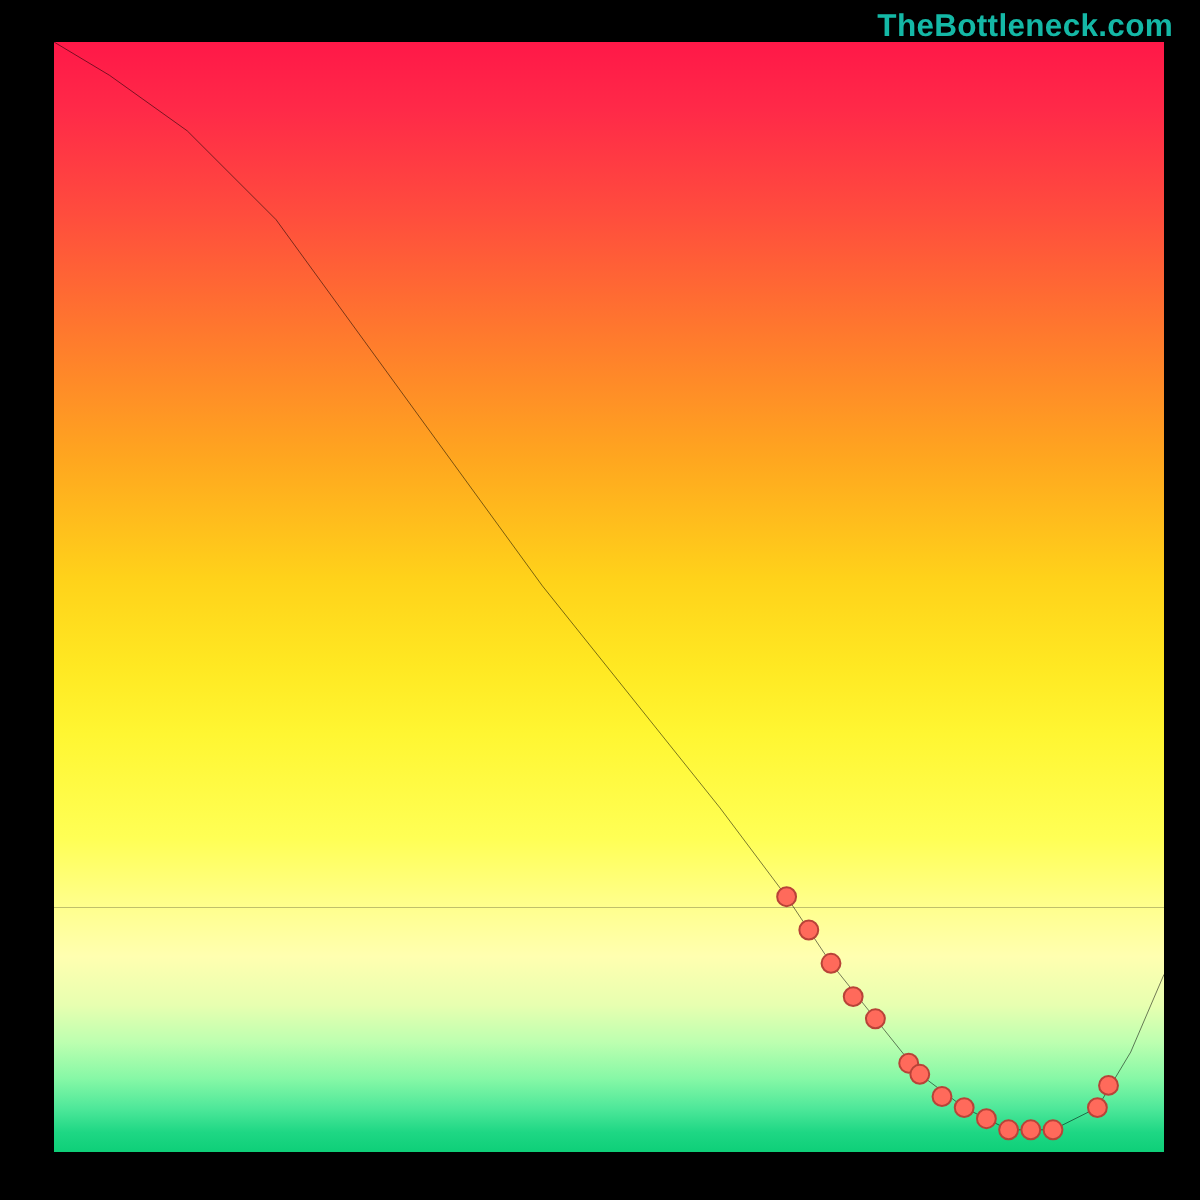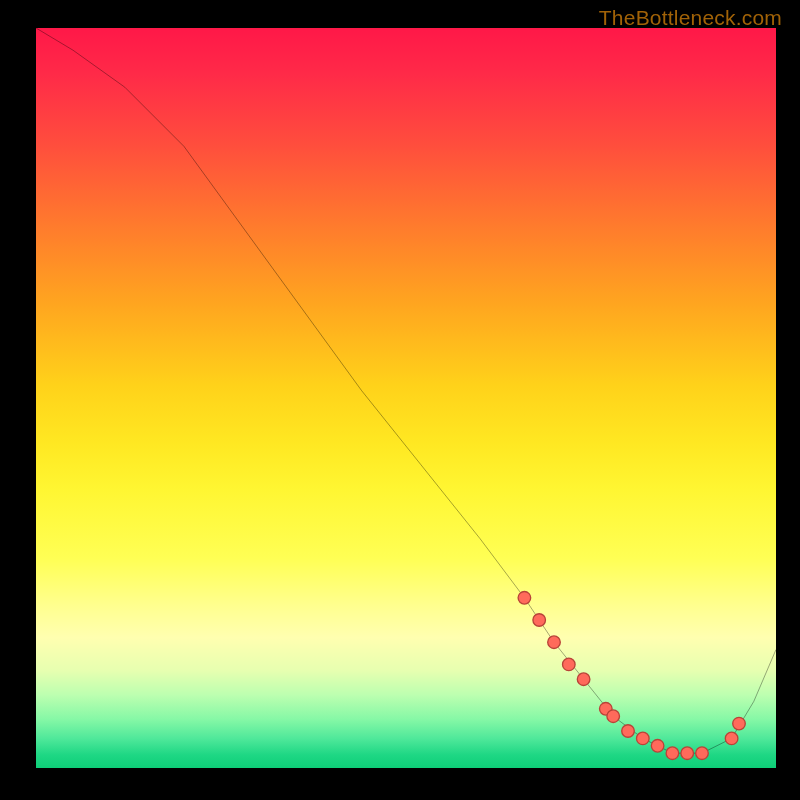--- a/index.html
+++ b/index.html
@@ -60,24 +60,24 @@
   }
   .curve-svg {
     position: absolute;
     left: 0; top: 0; width: 100%; height: 100%;
     pointer-events: none;
   }
   .watermark {
     position: absolute;
     top: 6px;
     right: 18px;
-    color: #a16207;
+    color: #14b8a6;
     font-size: 21px;
     letter-spacing: 0.2px;
-    font-weight: 400;
+    font-weight: 700;
   }
 </style>
 </head>
 <body>
 
 <div class="stage">
 
   <div class="plot">
     <div class="gradient">
       <div class="gradient-upper"></div>

